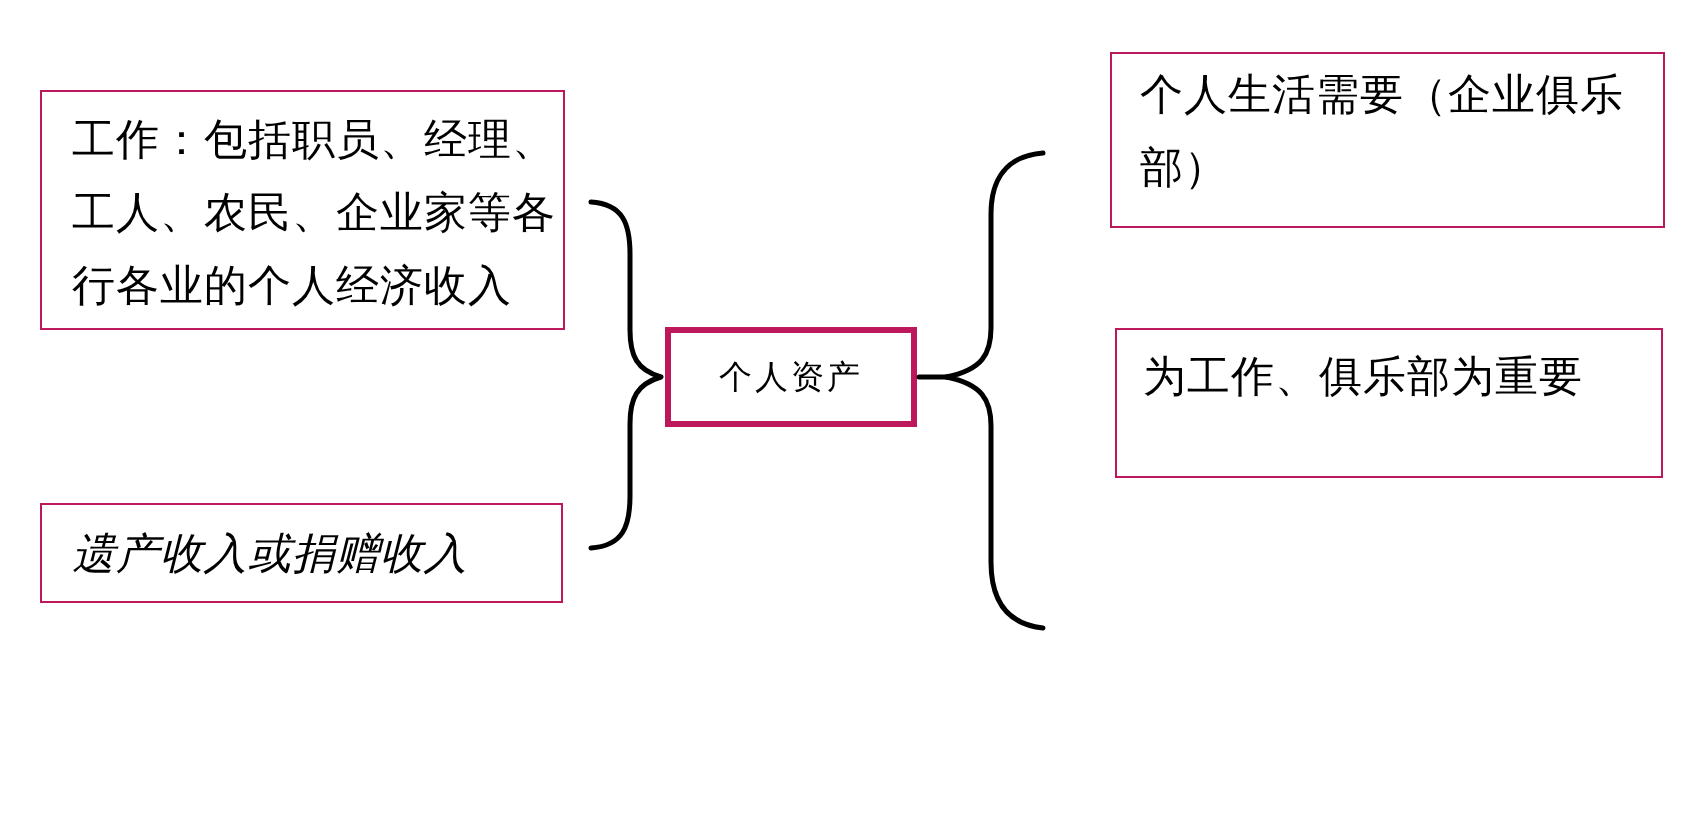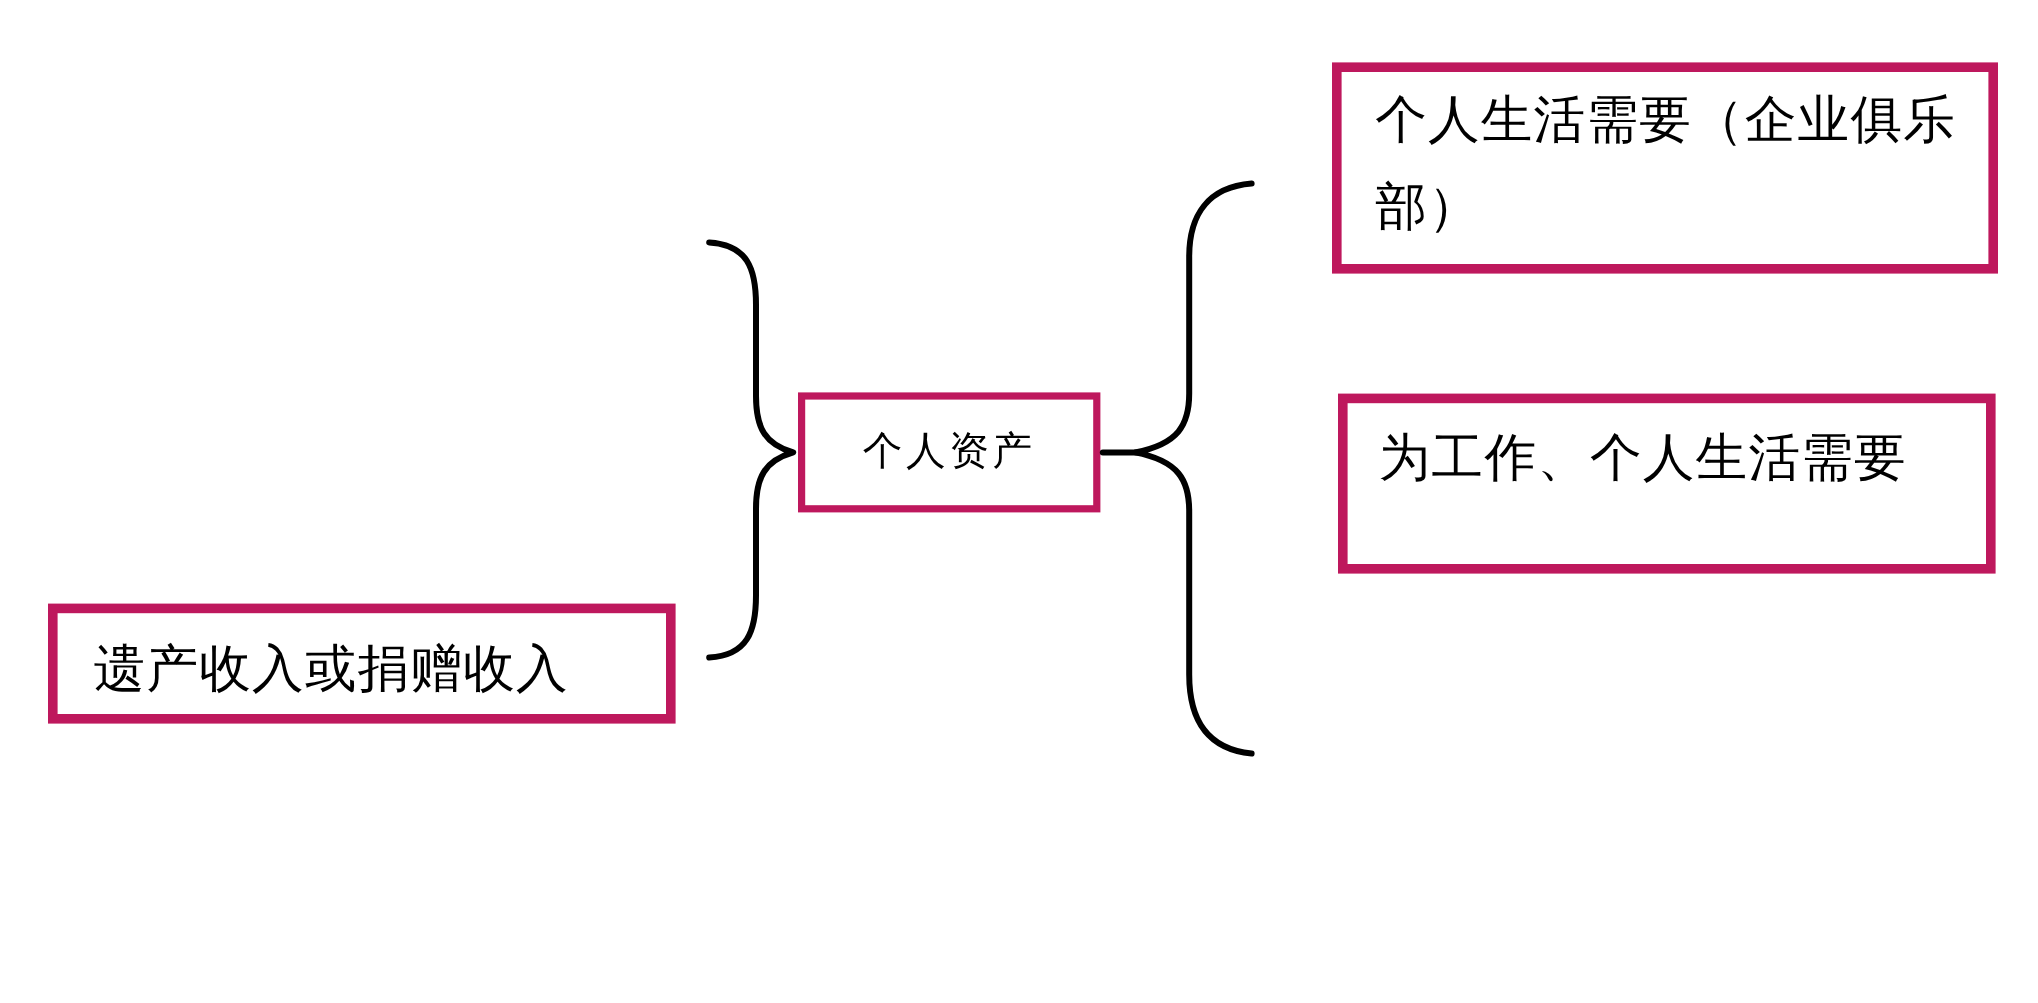--- a/index.html
+++ b/index.html
@@ -6,35 +6,35 @@
   #stage{
     position:relative;
     width:1698px;height:836px;
     background:#ffffff;
     font-family:"Liberation Serif","DejaVu Serif",serif;
     color:#000000;
     overflow:hidden;
   }
   .box{
     position:absolute;
-    border:8px solid #be185d;
+    border:2px solid #be185d;
     background:#ffffff;
     box-sizing:border-box;
     font-size:43px;
     line-height:73px;
     letter-spacing:1px;
   }
   .box .pad{position:absolute;left:0;top:0;right:0;bottom:0;}
   .line{white-space:nowrap;}
   
   #box-work{left:40px;top:90px;width:525px;height:240px;}
   #box-work .pad{padding:11px 0 0 30px;}
   
   #box-inheritance{left:40px;top:503px;width:523px;height:100px;}
-  #box-inheritance .pad{padding:0 0 0 30px;display:flex;align-items:flex-end;}
+  #box-inheritance .pad{padding:0 0 0 30px;display:flex;align-items:center;font-style:italic;}
   
   #box-center{left:665px;top:327px;width:252px;height:100px;border-width:6px;}
   #box-center .pad{display:flex;align-items:center;justify-content:center;letter-spacing:3px;font-size:33px;}
   
   #box-life{left:1110px;top:52px;width:555px;height:176px;}
   #box-life .pad{padding:4px 0 0 28px;}
   #box-reinvest{left:1115px;top:328px;width:548px;height:150px;}
   #box-reinvest .pad{padding:10px 0 0 26px;}
   #box-interest{left:1113px;top:575px;width:550px;height:228px;}
   #box-interest .pad{padding:12px 0 0 27px;}
@@ -43,20 +43,27 @@
   #braces path, #braces line{
     stroke:#000000;stroke-width:5;fill:none;
     stroke-linecap:round;stroke-linejoin:round;
   }
 </style>
 </head>
 <body>
 
 <div id="stage">
 
+  <div class="box" id="box-work">
+    <div class="pad">
+      <div class="line">工作：包括职员、经理、</div>
+      <div class="line">工人、农民、企业家等各</div>
+      <div class="line">行各业的个人经济收入</div>
+    </div>
+  </div>
 
   <div class="box" id="box-inheritance">
     <div class="pad">
       <div class="line">遗产收入或捐赠收入</div>
     </div>
   </div>
 
   <div class="box" id="box-center">
     <div class="pad">
       <span class="line">个人资产</span>
@@ -65,21 +72,21 @@
 
   <div class="box" id="box-life">
     <div class="pad">
       <div class="line">个人生活需要（企业俱乐</div>
       <div class="line">部）</div>
     </div>
   </div>
 
   <div class="box" id="box-reinvest">
     <div class="pad">
-      <div class="line">为工作、个人生活需要</div>
+      <div class="line">为工作、俱乐部为重要</div>
     </div>
   </div>
 
 
   <svg id="braces" viewBox="0 0 1698 836" xmlns="http://www.w3.org/2000/svg" aria-hidden="true">
 
     <path d="M 591,202
              C 623,204 630,224 630,254
              L 630,330
              C 630,356 637,370 661,377

